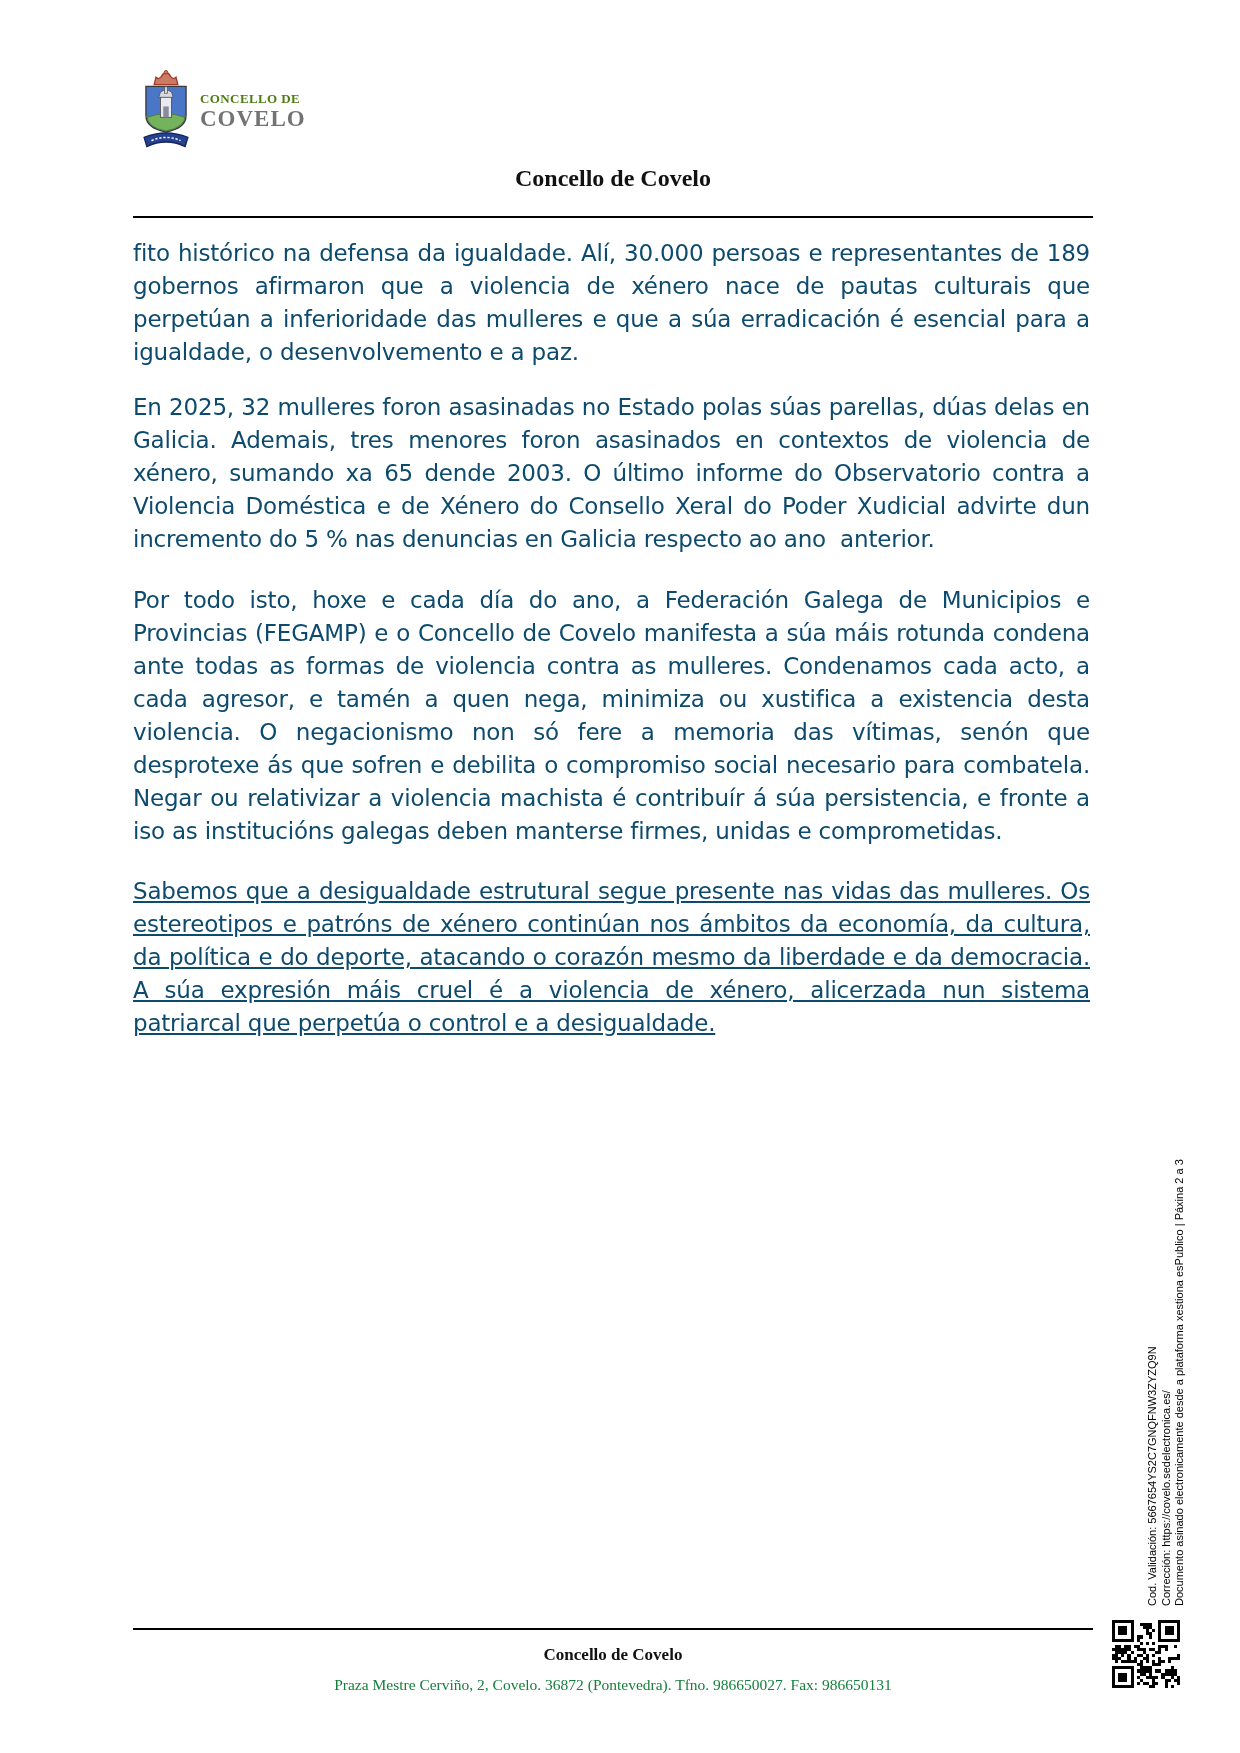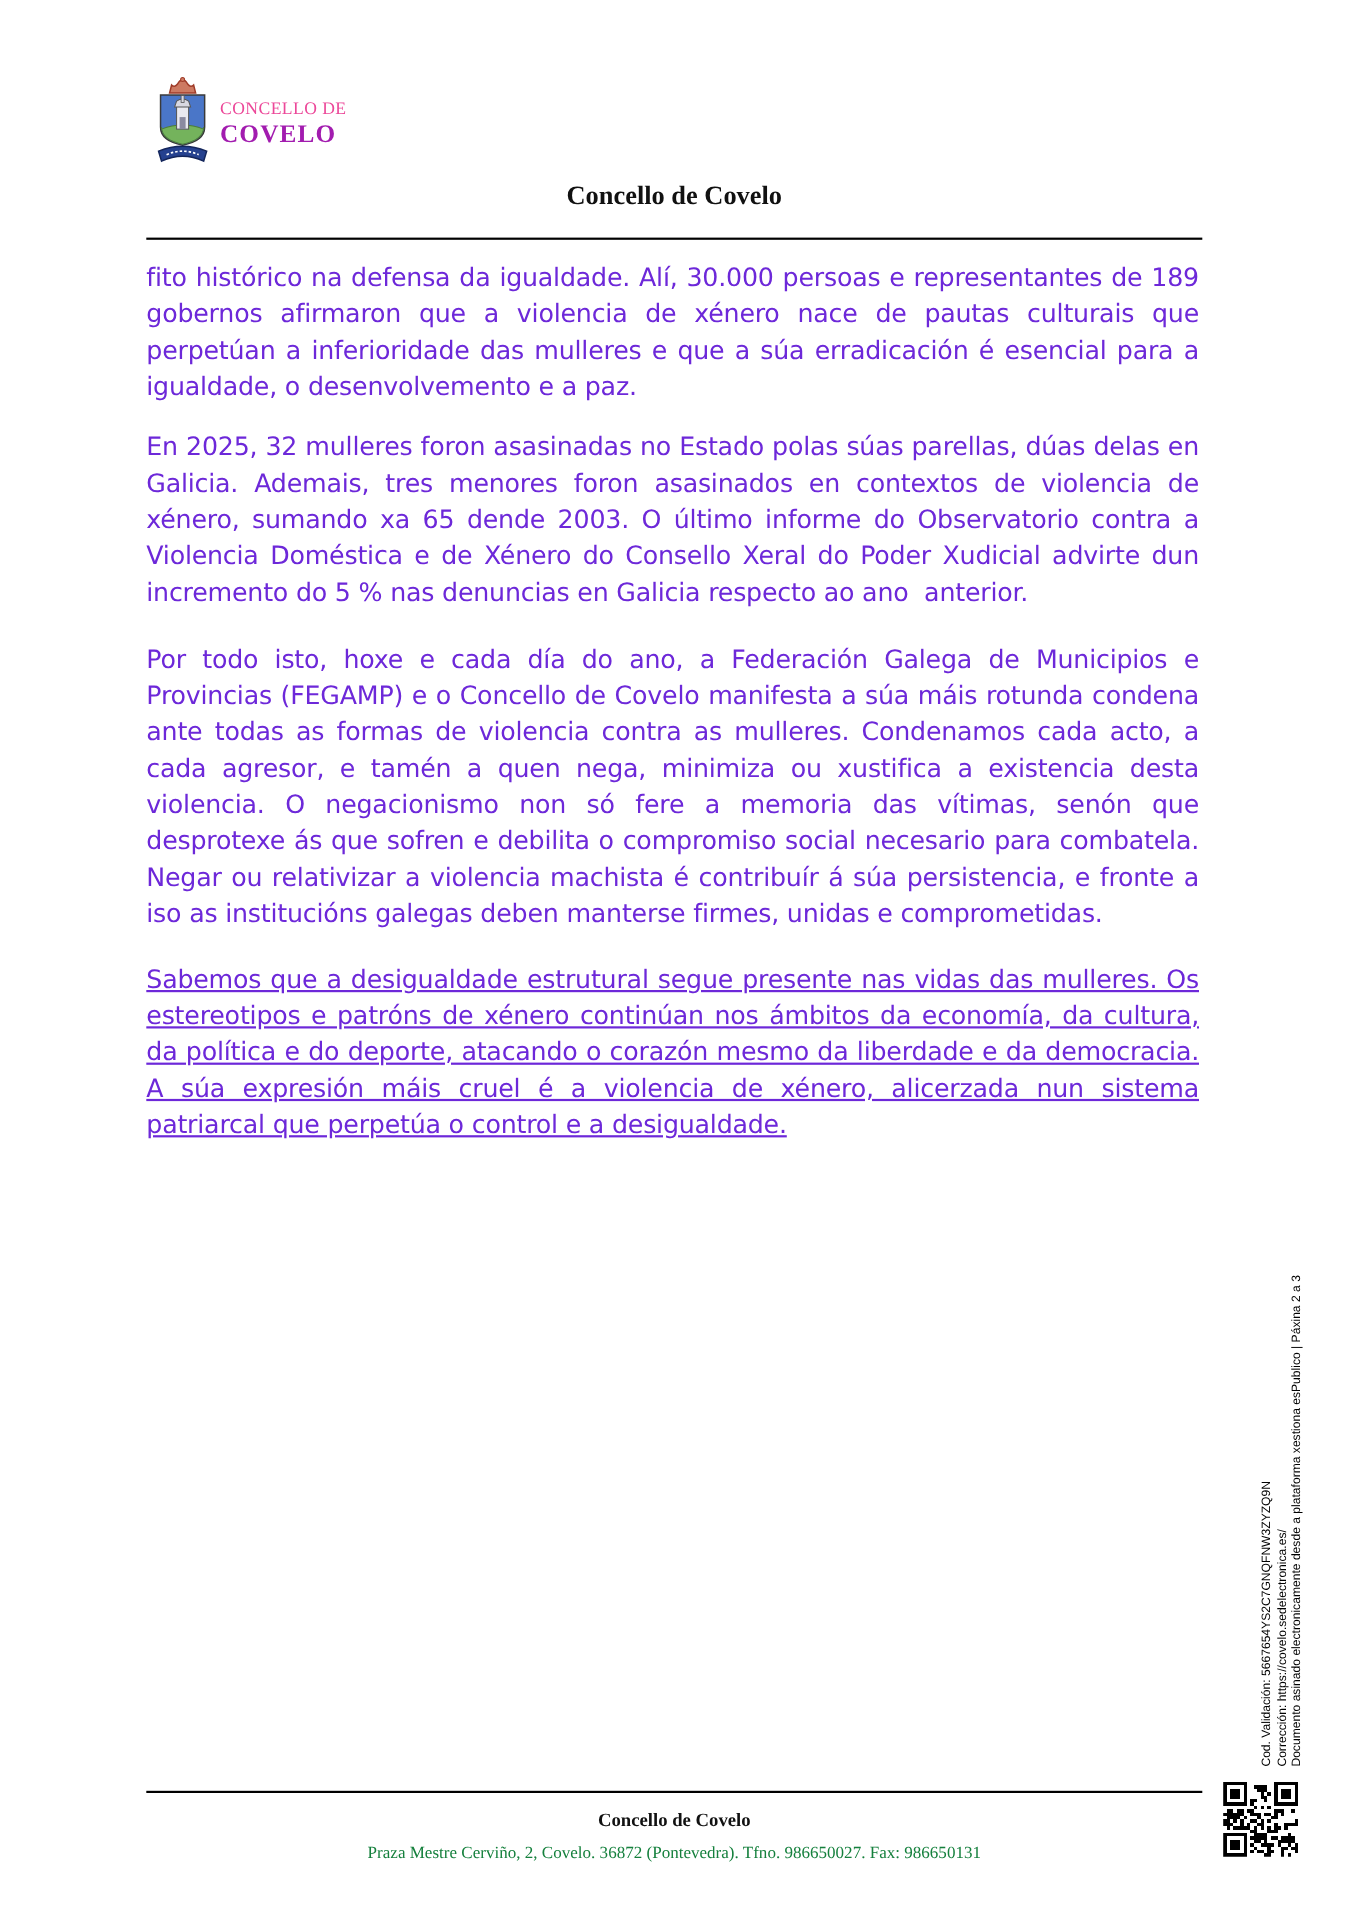--- a/index.html
+++ b/index.html
@@ -9,35 +9,35 @@
     width:1240px;height:1753px;
     background:#ffffff;
     margin:0 auto;
     overflow:hidden;
     font-family:"DejaVu Sans", sans-serif;
   }
   
   .logo{position:absolute;left:138px;top:70px;display:flex;align-items:flex-start;}
   .crest{width:56px;height:82px;}
   .logo-text{margin-left:6px;margin-top:22px;font-family:"Liberation Serif", serif;line-height:1;}
-  .logo-small{font-size:16px;font-weight:normal;letter-spacing:.4px;color:#ec4899;}
-  .logo-big{font-size:23px;font-weight:bold;letter-spacing:1px;color:#a21caf;margin-top:2px;}
+  .logo-small{font-size:13px;font-weight:bold;letter-spacing:.4px;color:#4d7c0f;}
+  .logo-big{font-size:23px;font-weight:bold;letter-spacing:1px;color:#737373;margin-top:2px;}
   .page-title{
     position:absolute;left:133px;top:165px;width:960px;
     text-align:center;font-family:"Liberation Serif", serif;
     font-size:24px;font-weight:bold;color:#111;
   }
   .rule{position:absolute;left:133px;width:960px;border-top:2px solid #000;height:0;}
   .rule-top{top:216px;}
   .rule-bottom{top:1628px;}
   
   .body-text{
     position:absolute;left:133px;top:237px;width:957px;
     font-size:23px;line-height:33px;letter-spacing:-0.2px;
-    color:#6d28d9;text-align:justify;
+    color:#0c4a6e;text-align:justify;
   }
   .body-text p{margin:0;}
   .body-text p:nth-of-type(1){margin-bottom:22px;}
   .body-text p:nth-of-type(2){margin-bottom:18px;}
   .body-text p:nth-of-type(3){margin-bottom:27px;margin-top:28px;}
   .body-text p:nth-of-type(4){margin-bottom:59px;text-decoration:underline;}
   
   .side-text{
     position:absolute;left:1146px;top:1606px;width:610px;
     transform:rotate(-90deg);transform-origin:0 0;

